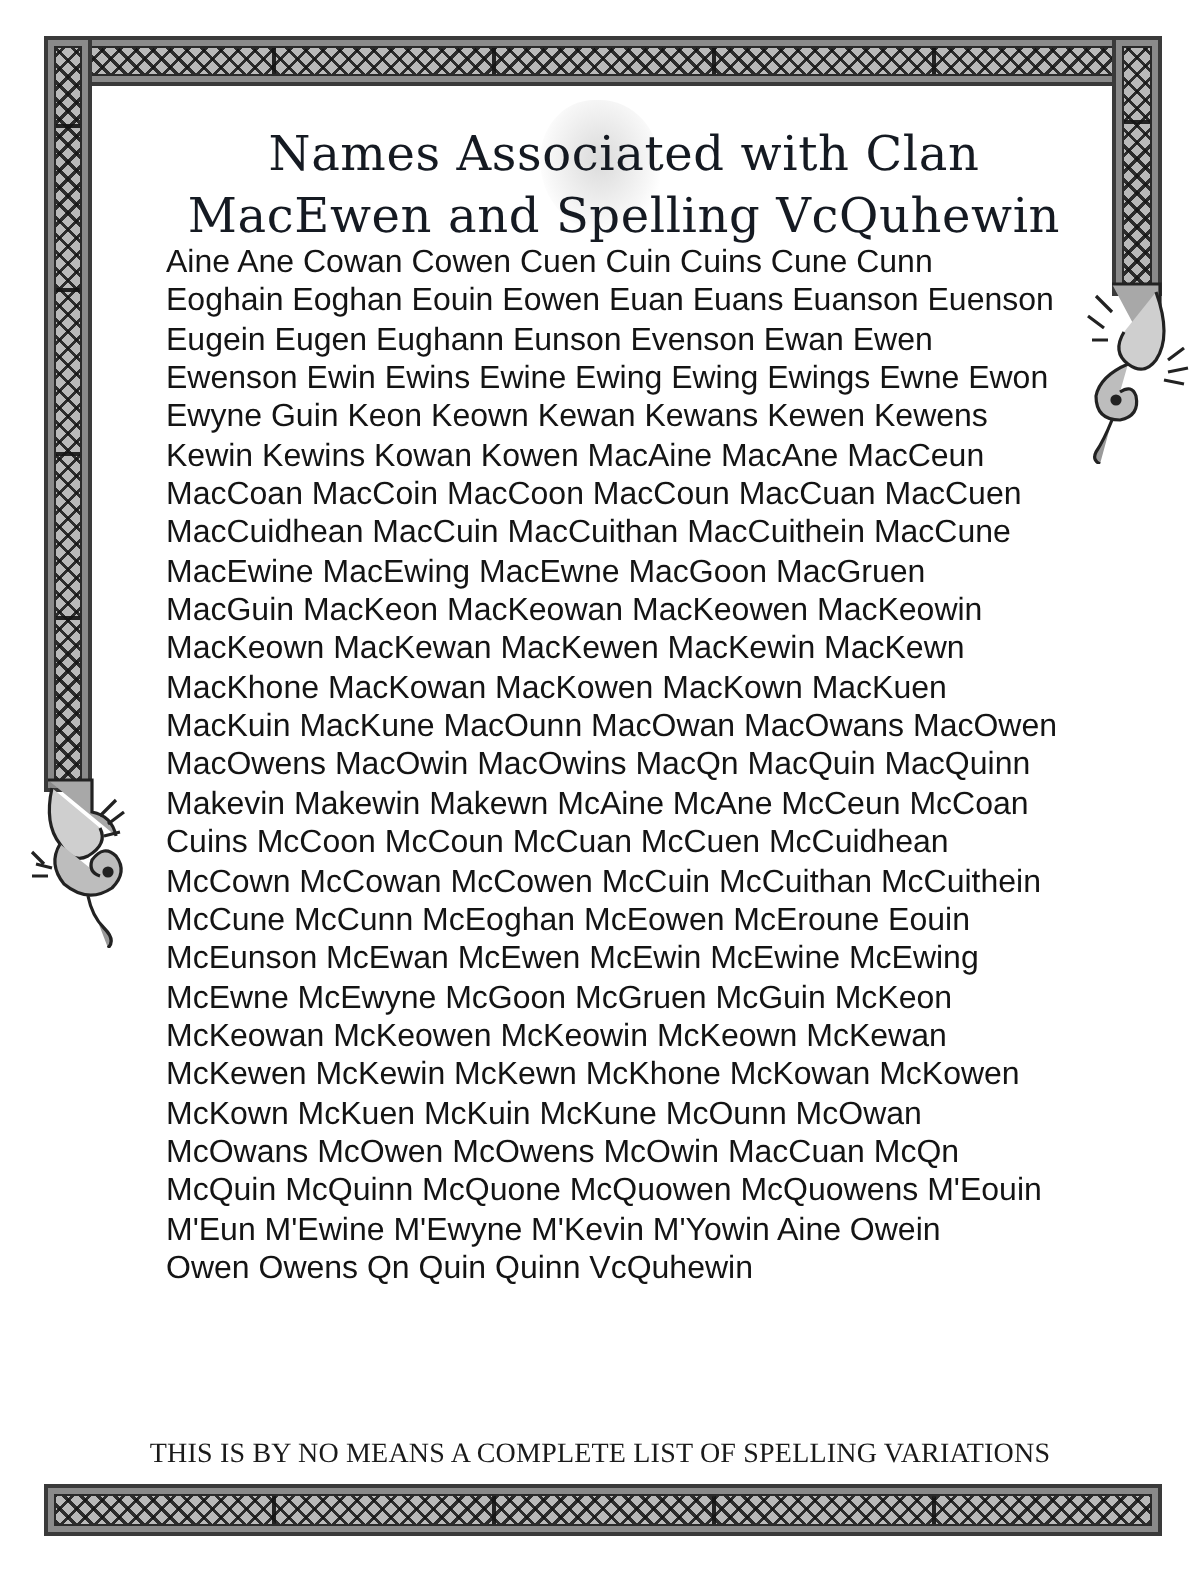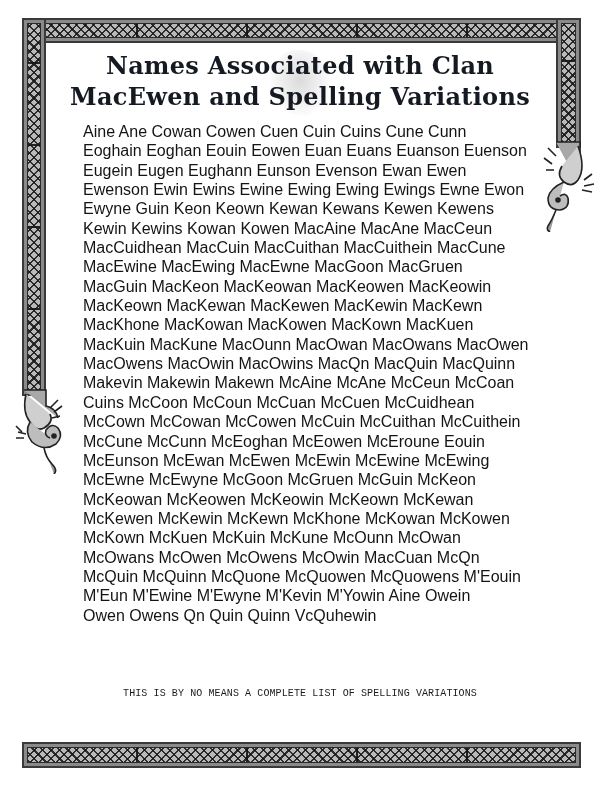--- a/index.html
+++ b/index.html
@@ -54,24 +54,24 @@
 
   #names {
     position: absolute; left: 83px; top: 122px; width: 470px;
     font-family: "Liberation Sans", sans-serif;
     font-size: 16px; line-height: 19.35px;
     color: #141414;
   }
   #names .line { white-space: nowrap; display: block; }
 
   #disclaimer {
-    position: absolute; left: 60px; top: 688px; width: 480px;
+    position: absolute; left: 60px; top: 720px; width: 480px;
     text-align: center;
-    font-family: Liberation Mono, monospace;
-    font-size: 10px; letter-spacing: 0.1px; color: #1a1a1a;
+    font-family: Liberation Serif, serif;
+    font-size: 14px; letter-spacing: 0.1px; color: #1a1a1a;
   }
 </style>
 </head>
 <body>
 
 <div id="top-border" class="band h">
     <div class="inner"></div>
   </div>
 <div id="left-border" class="band v">
     <div class="inner"></div>
@@ -102,32 +102,33 @@
     <path d="M30 42 Q16 48 14 58 Q14 70 26 70 Q36 68 34 58 Q32 52 26 56" fill="#bdbdbd"></path>
     <path d="M22 16 L14 8 M18 24 L10 18 M20 30 L12 30"></path>
     <path d="M50 40 L58 34 M50 46 L60 44 M48 50 L58 52"></path>
     <path d="M22 70 Q18 80 14 86 Q12 90 16 92" fill="#9a9a9a"></path>
     <circle cx="24" cy="60" r="2" fill="#222"></circle>
   </g>
 </svg>
 
 <div id="title-emblem"></div>
 
-<h1 id="title" style="margin:0; font-weight:bold;">
+<h1 id="title" style="margin:12px; font-weight:normal;">
   <span style="display:block;">Names Associated with Clan</span>
-  <span style="display:block;">MacEwen and Spelling Variations</span>
+  <span style="display:block;">MacEwen and Spelling VcQuhewin</span>
 </h1>
 
 <div id="names">
   <span class="line">Aine Ane Cowan Cowen Cuen Cuin Cuins Cune Cunn</span>
   <span class="line">Eoghain Eoghan Eouin Eowen Euan Euans Euanson Euenson</span>
   <span class="line">Eugein Eugen Eughann Eunson Evenson Ewan Ewen</span>
   <span class="line">Ewenson Ewin Ewins Ewine Ewing Ewing Ewings Ewne Ewon</span>
   <span class="line">Ewyne Guin Keon Keown Kewan Kewans Kewen Kewens</span>
   <span class="line">Kewin Kewins Kowan Kowen MacAine MacAne MacCeun</span>
+  <span class="line">MacCoan MacCoin MacCoon MacCoun MacCuan MacCuen</span>
   <span class="line">MacCuidhean MacCuin MacCuithan MacCuithein MacCune</span>
   <span class="line">MacEwine MacEwing MacEwne MacGoon MacGruen</span>
   <span class="line">MacGuin MacKeon MacKeowan MacKeowen MacKeowin</span>
   <span class="line">MacKeown MacKewan MacKewen MacKewin MacKewn</span>
   <span class="line">MacKhone MacKowan MacKowen MacKown MacKuen</span>
   <span class="line">MacKuin MacKune MacOunn MacOwan MacOwans MacOwen</span>
   <span class="line">MacOwens MacOwin MacOwins MacQn MacQuin MacQuinn</span>
   <span class="line">Makevin Makewin Makewn McAine McAne McCeun McCoan</span>
   <span class="line">Cuins McCoon McCoun McCuan McCuen McCuidhean</span>
   <span class="line">McCown McCowan McCowen McCuin McCuithan McCuithein</span>

